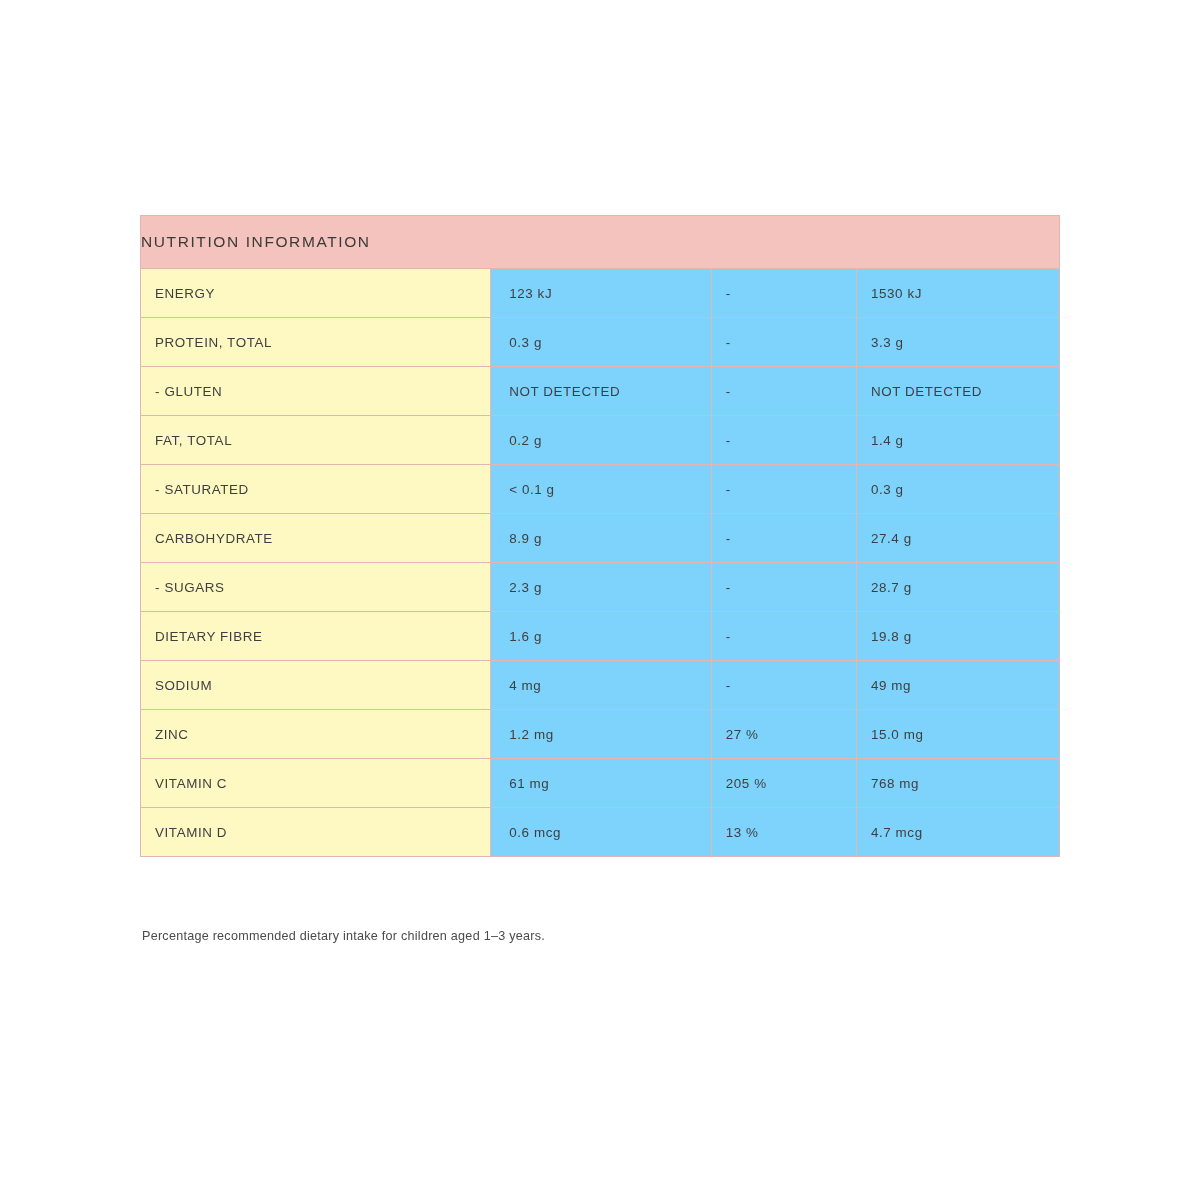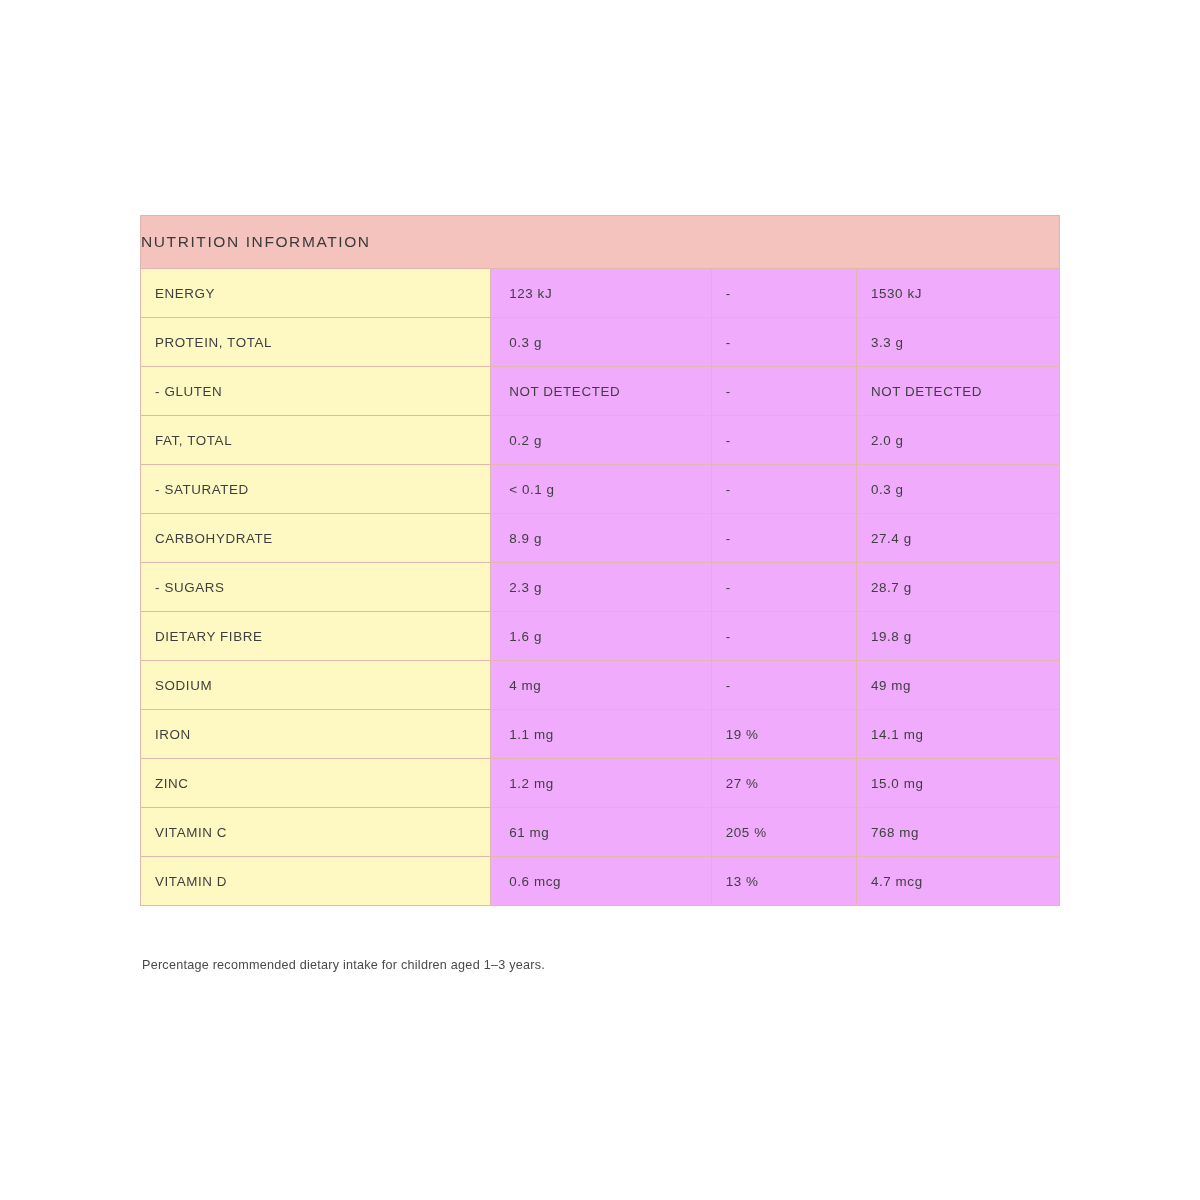--- a/index.html
+++ b/index.html
@@ -78,39 +78,39 @@
   }
 
   .serving-line {
     display: block;
     line-height: 1.95;
     letter-spacing: 0.9px;
     font-size: 13.2px;
   }
 
   .body-row td {
-    background: #f0abfc;
+    background: #7dd3fc;
     height: 48px;
     font-size: 13.4px;
     letter-spacing: 0.6px;
     color: #3f3f3f;
     padding-left: 14px;
   }
   .body-row td.name-col {
     background: #fef9c3;
     padding-left: 14px;
   }
   .body-row td.serve-col { padding-left: 18px; }
   .body-row td.rdi-col   { padding-left: 14px; }
   .body-row td.per100-col{ padding-left: 14px; }
 
   .footnote {
     position: absolute;
     left: 142px;
-    top: 958px;
+    top: 929px;
     font-size: 12.6px;
     letter-spacing: 0.25px;
     color: #4a4a4a;
     font-family: "Liberation Sans", sans-serif;
   }
 </style>
 </head>
 <body>
 
 <div class="page">
@@ -144,21 +144,21 @@
         <tr class="body-row">
           <td class="name-col">- GLUTEN</td>
           <td class="serve-col">NOT DETECTED</td>
           <td class="rdi-col">-</td>
           <td class="per100-col">NOT DETECTED</td>
         </tr>
         <tr class="body-row">
           <td class="name-col">FAT, TOTAL</td>
           <td class="serve-col">0.2 g</td>
           <td class="rdi-col">-</td>
-          <td class="per100-col">2.0 g</td>
+          <td class="per100-col">1.4 g</td>
         </tr>
         <tr class="body-row">
           <td class="name-col">- SATURATED</td>
           <td class="serve-col">&lt; 0.1 g</td>
           <td class="rdi-col">-</td>
           <td class="per100-col">0.3 g</td>
         </tr>
         <tr class="body-row">
           <td class="name-col">CARBOHYDRATE</td>
           <td class="serve-col">8.9 g</td>
@@ -175,26 +175,20 @@
           <td class="name-col">DIETARY FIBRE</td>
           <td class="serve-col">1.6 g</td>
           <td class="rdi-col">-</td>
           <td class="per100-col">19.8 g</td>
         </tr>
         <tr class="body-row">
           <td class="name-col">SODIUM</td>
           <td class="serve-col">4 mg</td>
           <td class="rdi-col">-</td>
           <td class="per100-col">49 mg</td>
-        </tr>
-        <tr class="body-row">
-          <td class="name-col">IRON</td>
-          <td class="serve-col">1.1 mg</td>
-          <td class="rdi-col">19 %</td>
-          <td class="per100-col">14.1 mg</td>
         </tr>
         <tr class="body-row">
           <td class="name-col">ZINC</td>
           <td class="serve-col">1.2 mg</td>
           <td class="rdi-col">27 %</td>
           <td class="per100-col">15.0 mg</td>
         </tr>
         <tr class="body-row">
           <td class="name-col">VITAMIN C</td>
           <td class="serve-col">61 mg</td>

